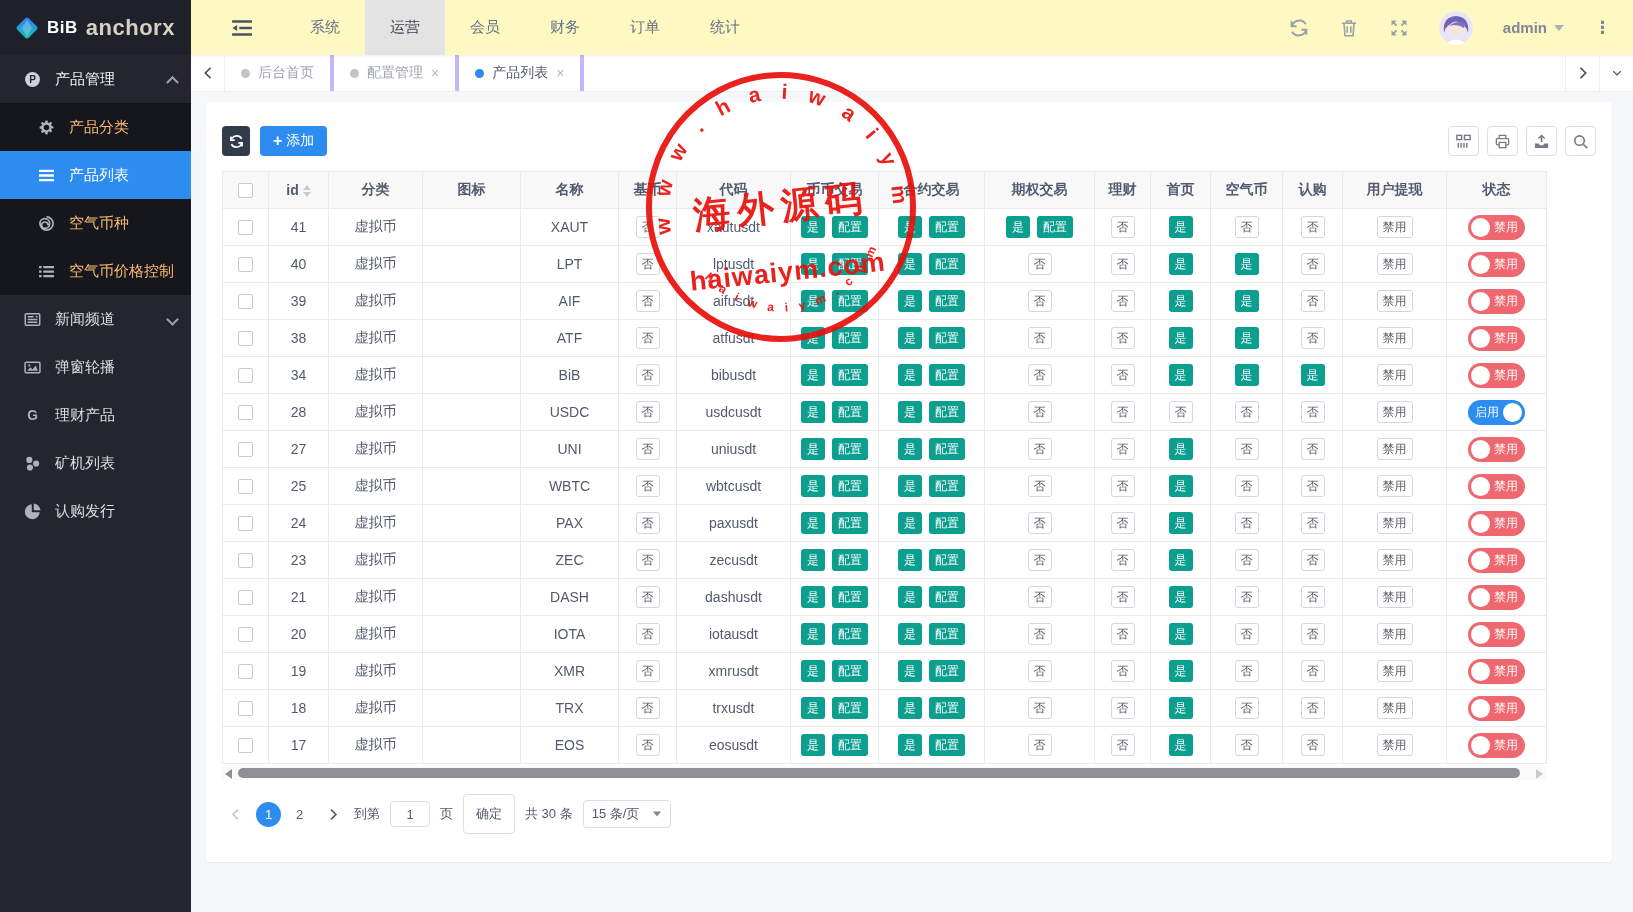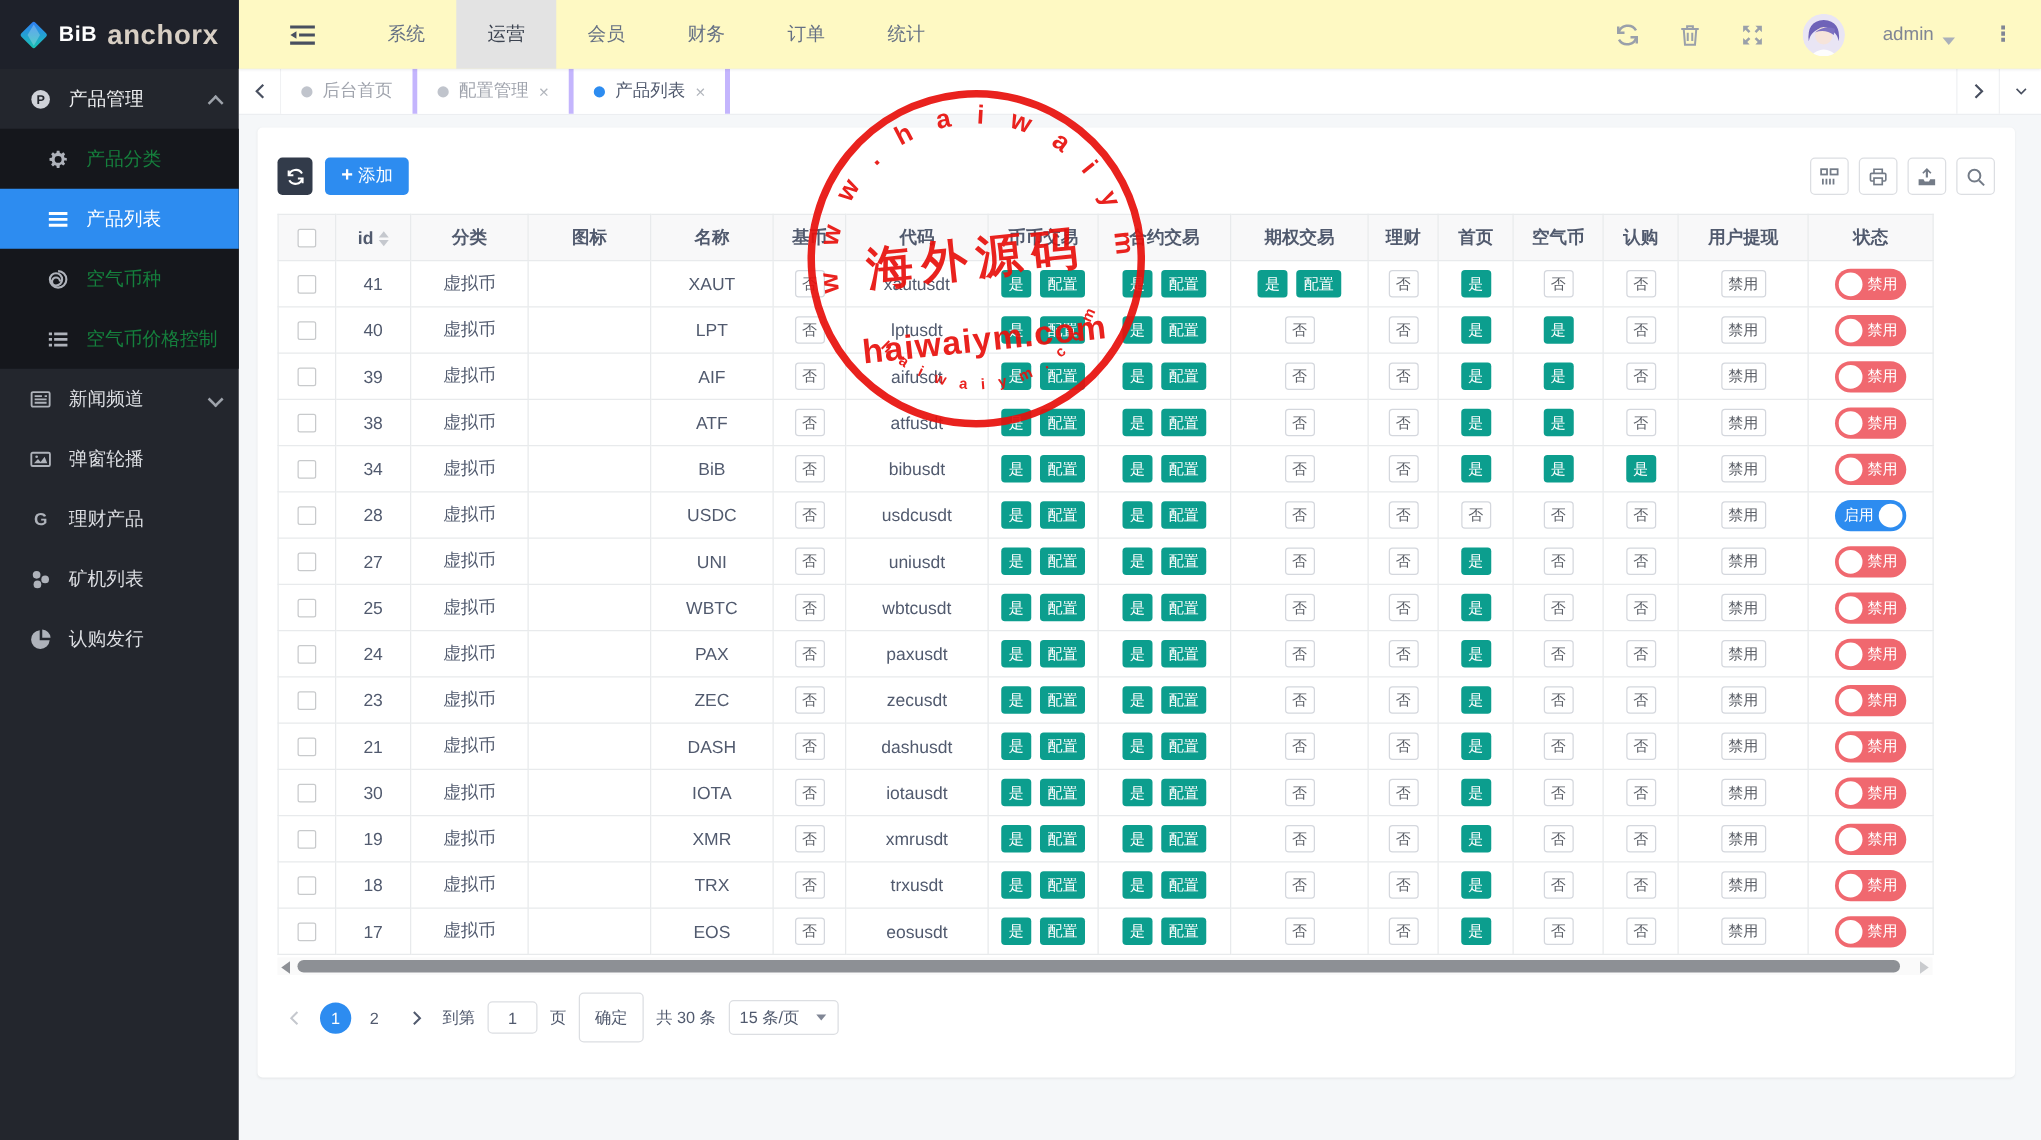--- a/index.html
+++ b/index.html
@@ -12,38 +12,38 @@
   .sidebar { position:absolute; left:0; top:0; width:191px; height:912px; background:#23262d; z-index:6; }
   .logo { height:55px; display:flex; align-items:center; padding-left:14px; background:#1e212a; cursor:pointer; }
   .logo-diamond { width:26px; height:26px; margin-right:7px; }
   .logo-bib { color:#fff; font-weight:bold; font-size:17px; margin-right:8px; letter-spacing:.5px; }
   .logo-name { color:#d8cfc4; font-weight:bold; font-size:22px; letter-spacing:.5px; }
 
   .menu-group-header, .menu-item { height:48px; display:flex; align-items:center; padding:0 14px 0 24px; color:#dcdee2; font-size:15px; cursor:pointer; position:relative; }
   .menu-item .icn, .menu-group-header .icn { width:17px; height:17px; margin-right:14px; color:#aeb2ba; display:inline-flex; }
   .menu-group-header { color:#f0f1f3; }
   .submenu { background:#15171c; }
-  .submenu .menu-item { padding-left:38px; color:#15803d; height:48px; }
+  .submenu .menu-item { padding-left:38px; color:#fdba74; height:48px; }
   .submenu .menu-item.active { background:#2d8cf0; color:#fff; }
   .submenu .menu-item.active .icn { color:#fff; }
   .chev { margin-left:auto; width:9px; height:9px; border-right:2px solid #9ea3ab; border-bottom:2px solid #9ea3ab; flex:none; }
   .chev.up { transform:rotate(-135deg) translate(-2px,-2px); }
   .chev.down { transform:rotate(45deg); }
   .icn svg { width:100%; height:100%; display:block; }
 
   
   .navbar { position:absolute; left:191px; top:0; right:0; height:55px; background:#fef9c3; display:flex; align-items:center; box-shadow:0 1px 2px rgba(0,21,41,.08); z-index:5; }
   .collapse-btn { width:22px; height:18px; margin-left:40px; color:#495060; cursor:pointer; display:inline-flex; }
   .top-menu { display:flex; height:55px; margin-left:32px; }
   .top-menu-item { padding:0 25px; display:flex; align-items:center; font-size:15px; color:#657084; cursor:pointer; }
   .top-menu-item.active { background:#e3e3e3; color:#3c4350; }
   .nav-right { margin-left:auto; display:flex; align-items:center; gap:30px; padding-right:22px; }
   .nav-icon-btn { width:20px; height:20px; color:#9aa0aa; cursor:pointer; display:inline-flex; }
   .avatar { width:34px; height:34px; border-radius:50%; overflow:hidden; cursor:pointer; flex:none; }
-  .admin-wrap { display:flex; align-items:flex-end; gap:7px; cursor:pointer; }
+  .admin-wrap { display:flex; align-items:center; gap:7px; cursor:pointer;font-weight:bold; }
   .admin-name { font-size:15px; color:#808695; }
   .caret-down { width:0; height:0; border-left:5px solid transparent; border-right:5px solid transparent; border-top:6px solid #aab0ba; }
   .kebab { color:#808695; font-size:17px; font-weight:bold; cursor:pointer; letter-spacing:0; line-height:1; }
 
   
   .tabbar { position:absolute; left:191px; top:55px; right:0; height:37px; background:#fff; display:flex; align-items:stretch; border-bottom:1px solid #eceef1; z-index:4; }
   .tab-nav-btn { width:34px; display:flex; align-items:center; justify-content:center; color:#495060; cursor:pointer; border-right:1px solid #f0f1f3; }
   .tab-nav-btn svg { width:10px; height:14px; }
   .tab { display:flex; align-items:center; gap:8px; padding:0 16px; border-right:4px solid #c4b5fd; font-size:14px; color:#a0a4ad; cursor:pointer; background:#fff; }
   .tab.active { color:#515a6e; }
@@ -627,21 +627,21 @@
               <td><span class="badge plain">否</span></td>
               <td><span class="badge plain">否</span></td>
               <td><span class="badge plain">禁用</span></td>
               <td><span class="toggle off">
                   <span class="knob"></span>
                   <span class="lbl">禁用</span>
                 </span></td>
             </tr>
             <tr>
               <td><span class="checkbox"></span></td>
-              <td>30</td>
+              <td>20</td>
               <td>虚拟币</td>
               <td></td>
               <td>IOTA</td>
               <td><span class="badge plain">否</span></td>
               <td>iotausdt</td>
               <td><span class="badge solid">是</span><span class="badge solid">配置</span></td>
               <td><span class="badge solid">是</span><span class="badge solid">配置</span></td>
               <td><span class="badge plain">否</span></td>
               <td><span class="badge plain">否</span></td>
               <td><span class="badge solid">是</span></td>

